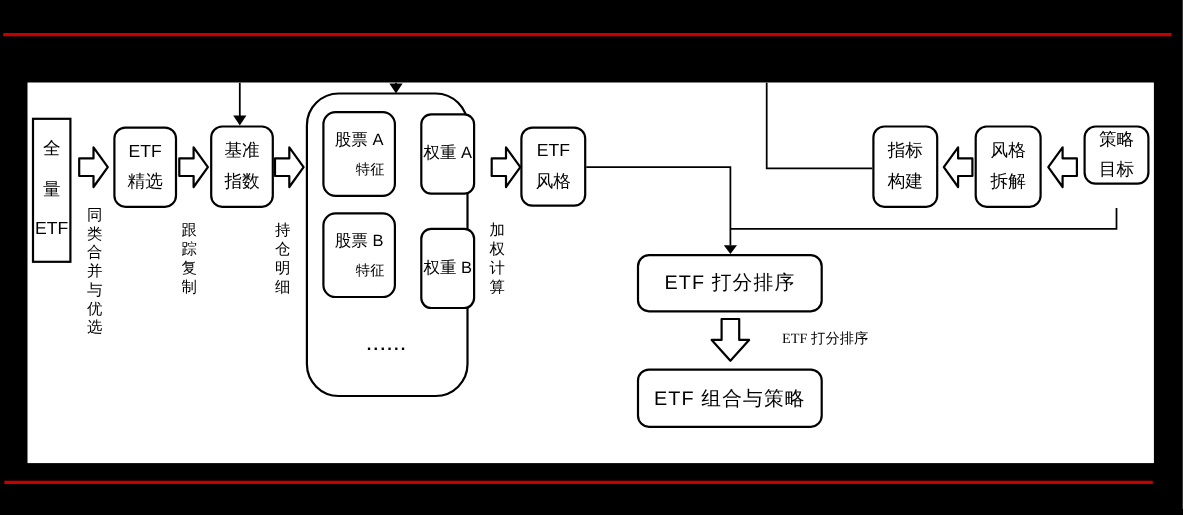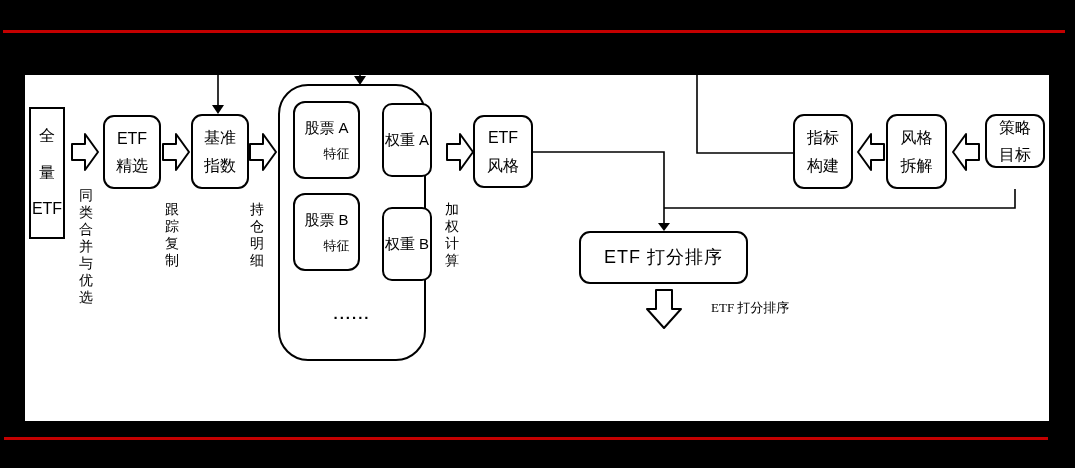--- a/index.html
+++ b/index.html
@@ -129,20 +129,23 @@
 
     <div class="node" style="left:960px;top:39px;width:60px;height:54px;">
       <span class="pre">策略
 目标</span>
     </div>
 
     <div class="node wide" style="left:554px;top:156px;width:169px;height:53px;">
       <span>ETF 打分排序</span>
     </div>
 
+    <div class="node wide" style="left:554px;top:260px;width:169px;height:54px;">
+      <span>ETF 组合与策略</span>
+    </div>
 
     <div class="vlabel" style="left:48px;top:112px;">同
 类
 合
 并
 与
 优
 选</div>
     <div class="vlabel" style="left:134px;top:126px;">跟
 踪

